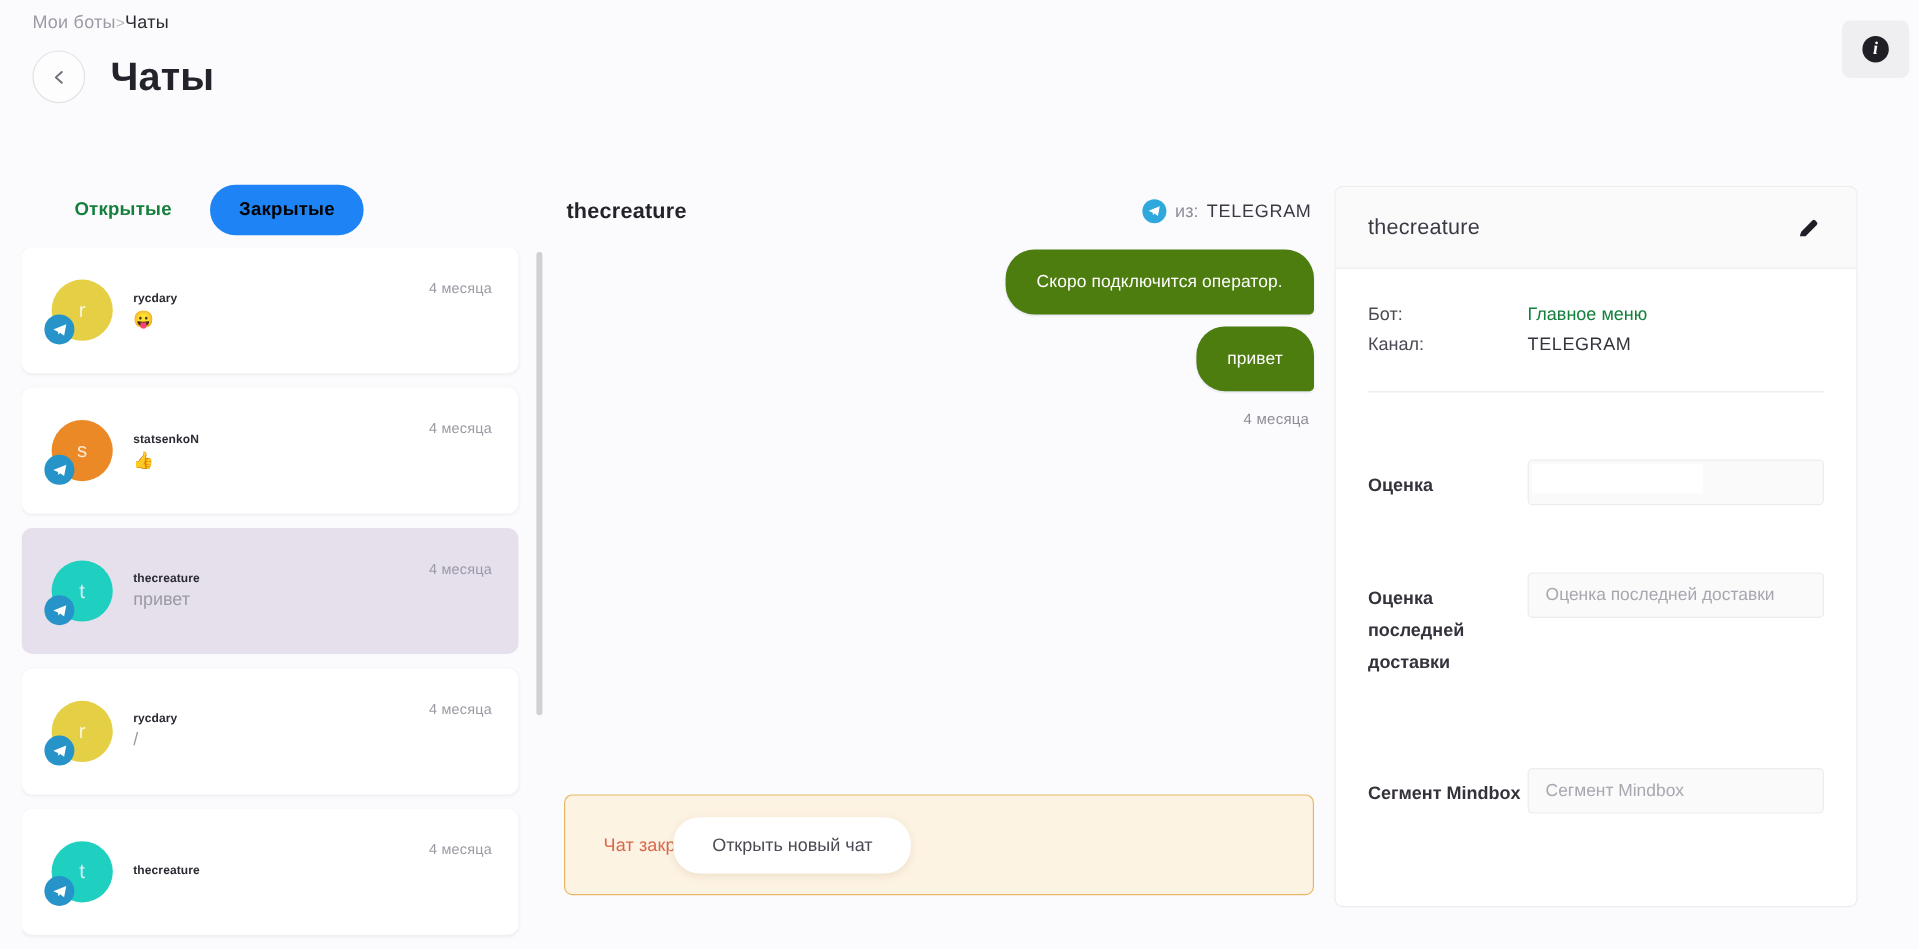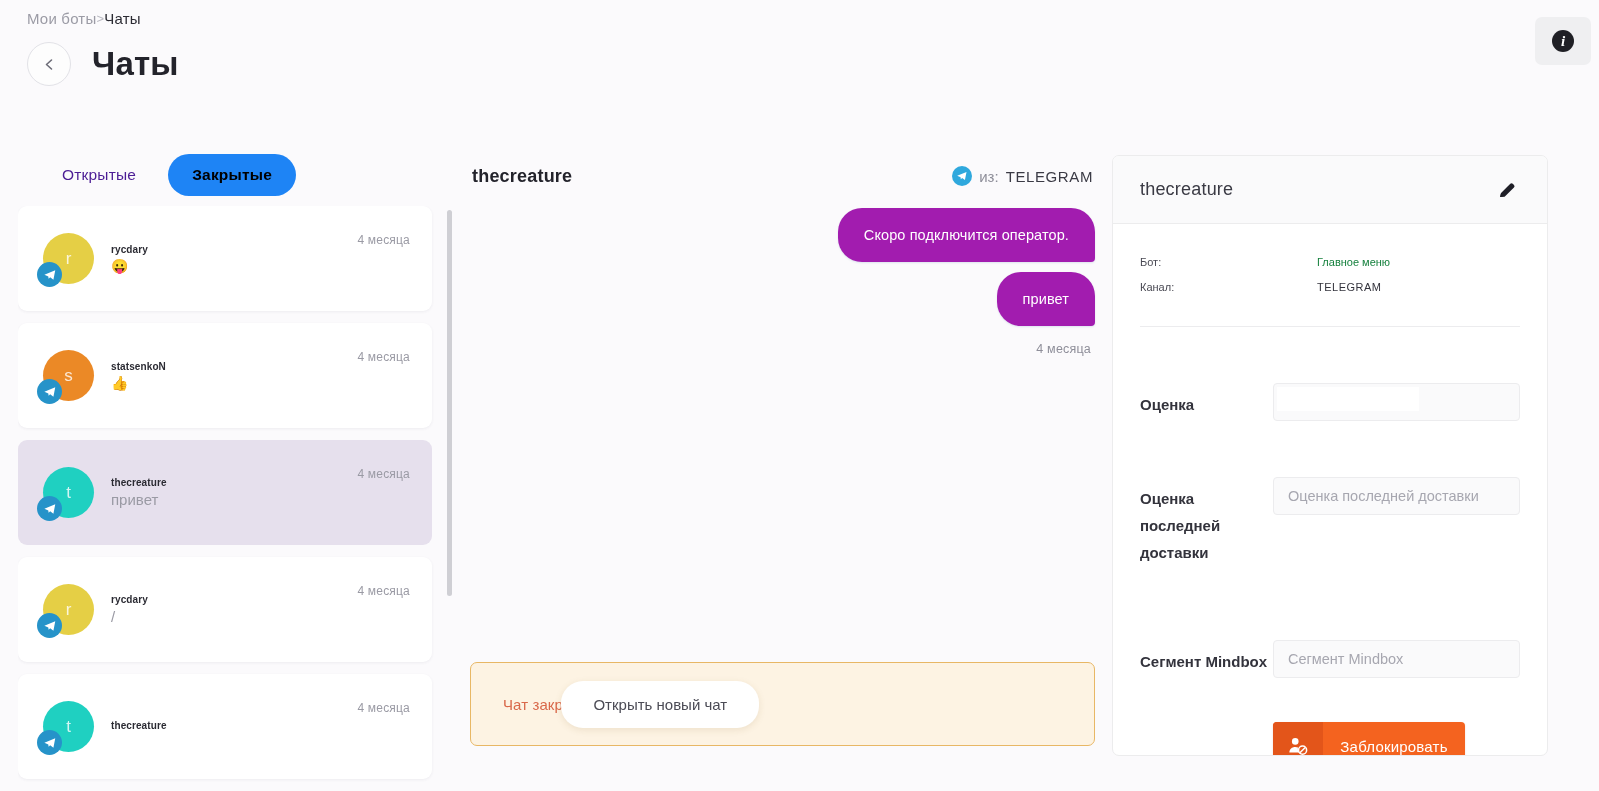--- a/index.html
+++ b/index.html
@@ -93,22 +93,23 @@
     display: flex;
     align-items: center;
     gap: 8px;
     margin-left: 20px;
     height: 46px;
   }
   .tab {
     font-size: 15.5px;
     padding: 12px 24px;
     border-radius: 22px;
-    color: #4c1d95;
-    letter-spacing: .2px;
+    color: #15803d;
+    letter-spacing: .2px;
+    font-weight: bold;
   }
   .tab.active {
     background: #1e84f5;
     color: #000000;
     font-weight: bold;
   }
 
   .chat-list {
     position: absolute;
     top: 54px;
@@ -224,21 +225,21 @@
   .src-value { color: #3a3a44; letter-spacing: .6px; }
 
   .messages {
     position: absolute;
     top: 56px;
     left: 0; right: 0;
     height: 420px;
   }
   .msg-row { display: flex; justify-content: flex-end; }
   .bubble {
-    background: #a21caf;
+    background: #4d7c0f;
     color: #ffffff;
     font-size: 14.5px;
     padding: 19px 26px;
     border-radius: 24px 24px 4px 24px;
     max-width: 420px;
     box-shadow: 0 1px 2px rgba(0,60,140,.12);
     letter-spacing: .1px;
   }
   .bubble.b1 { margin-bottom: 10px; }
   .msg-time {
@@ -297,21 +298,21 @@
     border-bottom: 1px solid #ececed;
     display: flex;
     align-items: center;
     justify-content: space-between;
     padding: 0 27px;
   }
   .card-title { font-size: 18px; color: #3a3a44; letter-spacing: .2px; }
   .pencil-btn { width: 26px; height: 26px; display:flex; align-items:center; justify-content:center; }
 
   .card-body { padding: 26px 27px 0 27px; }
-  .kv-row { display: flex; font-size: 11px; line-height: 25px; gap: 44px; }
+  .kv-row { display: flex; font-size: 15px; line-height: 25px; }
   .kv-key { width: 133px; color: #4a4a54; }
   .kv-val-link { color: #15803d; }
   .kv-val { color: #33333c; letter-spacing: .5px; }
 
   .divider {
     height: 1px;
     background: #ececee;
     margin: 26px 0 0 0;
   }
 
@@ -561,26 +562,15 @@
       </div>
     </div>
 
     <div class="field spaced-2">
       <div class="field-label">Сегмент Mindbox</div>
       <div class="field-input">
         <span>Сегмент Mindbox</span>
       </div>
     </div>
 
-    <div class="block-btn">
-      <span class="block-btn-icon">
-        <svg width="22" height="22" viewBox="0 0 24 24">
-          <circle cx="9" cy="7" r="3.6" fill="#ffffff"></circle>
-          <path d="M2.6 19c0-3.6 2.9-5.9 6.4-5.9 1.1 0 2.1.2 3 .6A5.2 5.2 0 0 0 14 19z" fill="#ffffff"></path>
-          <circle cx="17" cy="16.5" r="4.4" fill="none" stroke="#ffffff" stroke-width="1.7"></circle>
-          <line x1="14.1" y1="19.4" x2="19.9" y2="13.6" stroke="#ffffff" stroke-width="1.7"></line>
-        </svg>
-      </span>
-      <span class="block-btn-label">Заблокировать</span>
-    </div>
 
   </div>
 </div>
 
 </body></html>

